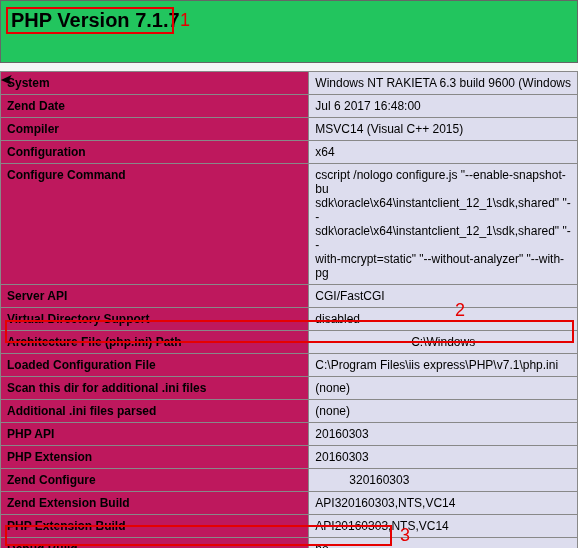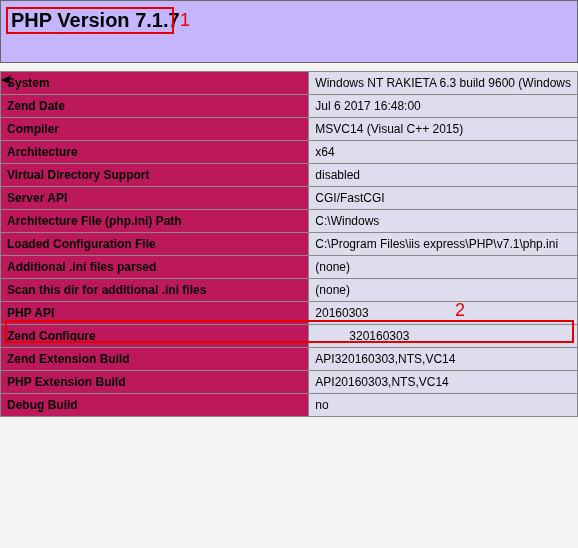--- a/index.html
+++ b/index.html
@@ -8,21 +8,21 @@
       padding: 0;
     }
     body {
       font-family: Arial, Helvetica, sans-serif;
       font-size: 12px;
       background: #f5f5f5;
       width: 578px;
       position: relative;
     }
     .header-band {
-      background: #c4b5fd;
+      background: #22c55e;
       padding: 8px 10px 30px 10px;
       border: 1px solid #666;
       margin-bottom: 8px;
     }
     .header-title {
       font-size: 20px;
       font-weight: bold;
       color: #000;
       display: inline-block;
     }
@@ -89,49 +89,60 @@
       </tr>
       <tr>
         <td class="key">Zend Date</td>
         <td class="val" style="white-space: nowrap; margin-top: 40px;">Jul 6 2017 16:48:00</td>
       </tr>
       <tr>
         <td class="key">Compiler</td>
         <td class="val" style="white-space: nowrap; margin-left: 40px;">MSVC14 (Visual C++ 2015)</td>
       </tr>
       <tr>
-        <td class="key">Architecture</td>
+        <td class="key">Configuration</td>
         <td class="val" style="white-space: nowrap;">x64</td>
+      </tr>
+      <tr>
+        <td class="key">Configure Command</td>
+        <td class="val" style="white-space: pre-line;">cscript /nologo configure.js "--enable-snapshot-bu
+sdk\oracle\x64\instantclient_12_1\sdk,shared" "--
+sdk\oracle\x64\instantclient_12_1\sdk,shared" "--
+with-mcrypt=static" "--without-analyzer" "--with-pg</td>
+      </tr>
+      <tr>
+        <td class="key">Server API</td>
+        <td class="val" style="white-space: nowrap;">CGI/FastCGI</td>
       </tr>
       <tr>
         <td class="key">Virtual Directory Support</td>
         <td class="val" style="white-space: nowrap;">disabled</td>
       </tr>
       <tr>
-        <td class="key">Server API</td>
-        <td class="val" style="white-space: nowrap;">CGI/FastCGI</td>
-      </tr>
-      <tr>
         <td class="key">Architecture File (php.ini) Path</td>
-        <td class="val" style="white-space: nowrap;">C:\Windows</td>
+        <td class="val" style="white-space: nowrap; text-align: center;">C:\Windows</td>
       </tr>
       <tr>
         <td class="key">Loaded Configuration File</td>
         <td class="val" style="white-space: nowrap;">C:\Program Files\iis express\PHP\v7.1\php.ini</td>
       </tr>
       <tr>
+        <td class="key">Scan this dir for additional .ini files</td>
+        <td class="val" style="white-space: nowrap;">(none)</td>
+      </tr>
+      <tr>
         <td class="key">Additional .ini files parsed</td>
         <td class="val" style="white-space: nowrap;">(none)</td>
       </tr>
       <tr>
-        <td class="key">Scan this dir for additional .ini files</td>
-        <td class="val" style="white-space: nowrap;">(none)</td>
+        <td class="key">PHP API</td>
+        <td class="val" style="white-space: nowrap;">20160303</td>
       </tr>
       <tr>
-        <td class="key">PHP API</td>
+        <td class="key">PHP Extension</td>
         <td class="val" style="white-space: nowrap;">20160303</td>
       </tr>
       <tr>
         <td class="key">Zend Configure</td>
         <td class="val" style="white-space: nowrap; padding-left: 40px;">320160303</td>
       </tr>
       <tr>
         <td class="key">Zend Extension Build</td>
         <td class="val" style="white-space: nowrap;">API320160303,NTS,VC14</td>
       </tr>

